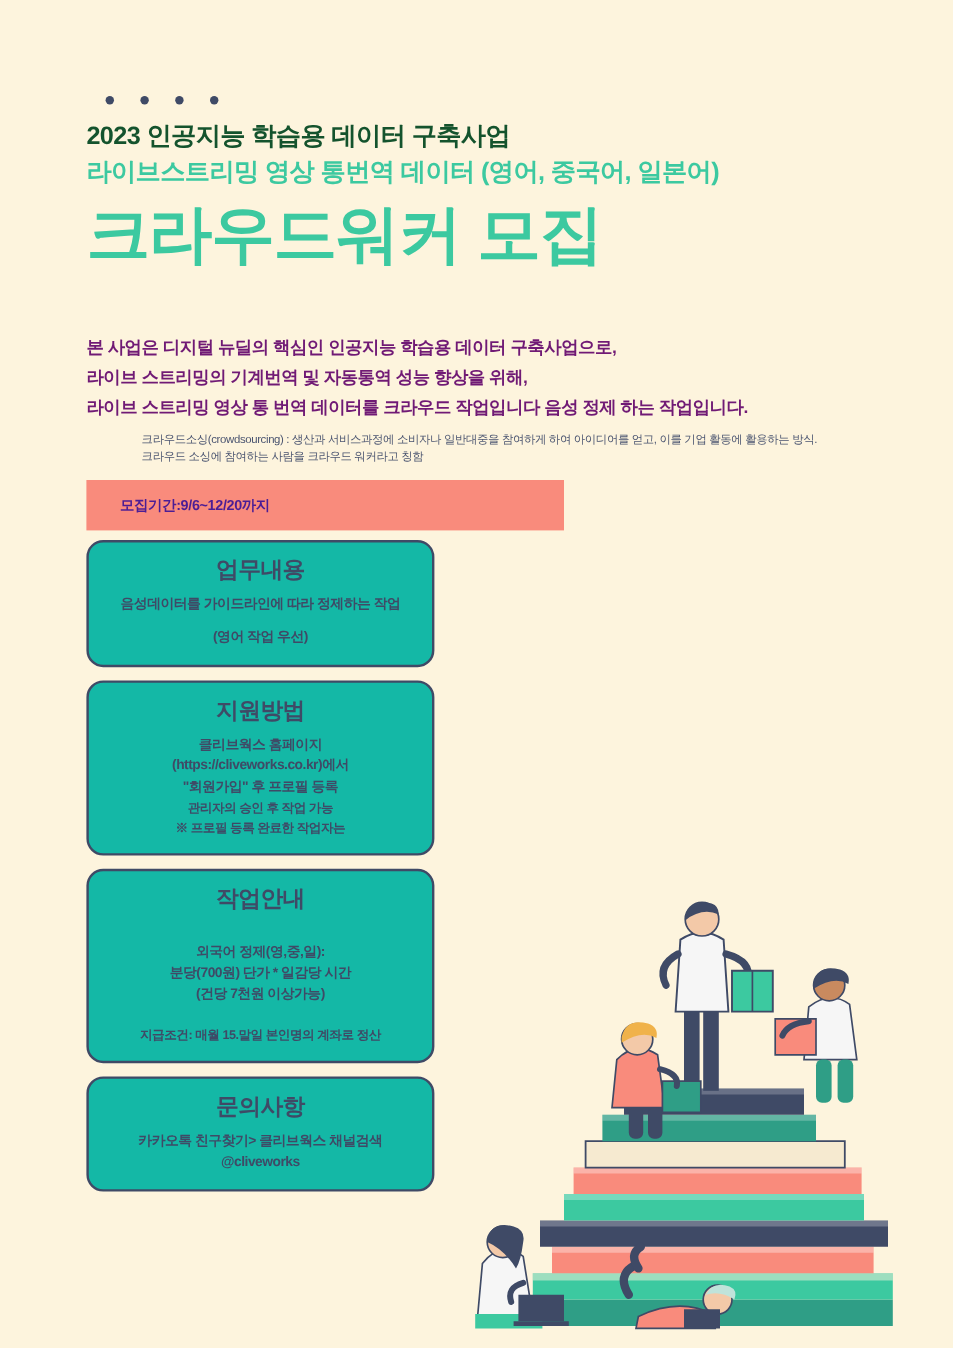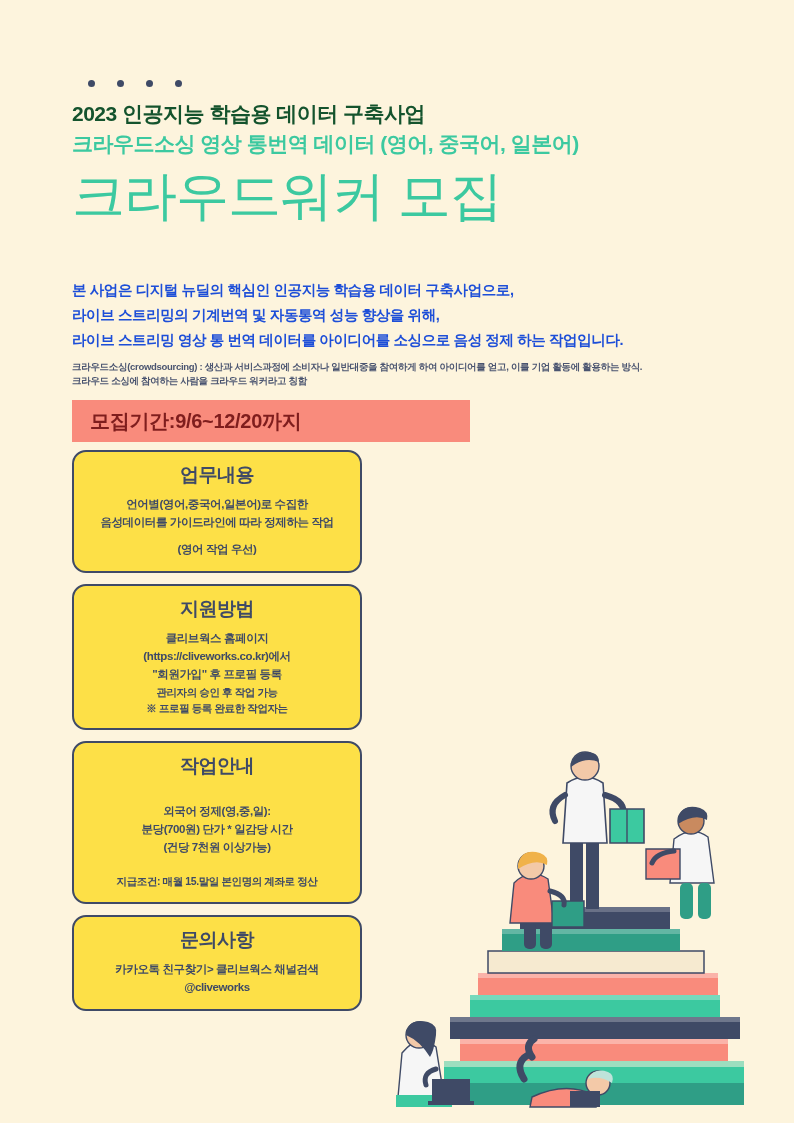--- a/index.html
+++ b/index.html
@@ -28,52 +28,52 @@
   .hdr { position: absolute; left: 72px; top: 100px; width: 660px; }
   .hdr-l1 {
     font-size: 21px; font-weight: bold; color: #14532d;
     letter-spacing: -0.5px; line-height: 1.35;
   }
   .hdr-l2 {
     font-size: 21px; font-weight: bold; color: #3cc9a0;
     letter-spacing: -0.5px; line-height: 1.55;
   }
   .hdr-l3 {
-    font-size: 53px; font-weight: normal; color: #3cc9a0;
+    font-size: 53px; font-weight: bold; color: #3cc9a0;
     letter-spacing: -1px; line-height: 1.25; margin-top: 2px;
   }
 
   
   .intro { position: absolute; left: 72px; top: 278px; width: 680px; }
   .intro p {
-    font-size: 14.5px; font-weight: bold; color: #1d4ed8;
+    font-size: 14.5px; font-weight: bold; color: #701a75;
     line-height: 1.72; letter-spacing: -0.4px;
   }
   .intro .small {
     margin-top: 7px;
-    font-size: 9.5px; font-weight: bold; color: #4a5470;
-    line-height: 1.5; letter-spacing: -0.3px;
+    font-size: 9.5px; font-weight: normal; color: #4a5470;
+    line-height: 1.5; letter-spacing: -0.3px; margin-left: 46px;
   }
 
   
   .period {
     position: absolute; left: 72px; top: 400px;
     width: 398px; height: 42px;
     background: #f98b7c;
     display: flex; align-items: center;
   }
   .period span {
-    color: #7f1d1d; font-size: 20px; font-weight: bold;
-    padding-left: 18px; letter-spacing: -0.3px;
+    color: #4c1d95; font-size: 12px; font-weight: bold;
+    padding-left: 28px; letter-spacing: -0.3px;
   }
 
   
   .cards { position: absolute; left: 72px; top: 450px; width: 290px; }
   .card {
-    background: #fde047;
+    background: #14b8a6;
     border: 2px solid #3f4a66;
     border-radius: 14px;
     margin-bottom: 11px;
     padding: 10px 8px 12px;
     text-align: center;
     color: #3f4a66;
   }
   .card h3 {
     font-size: 19px; font-weight: bold; letter-spacing: -0.5px;
     margin-bottom: 8px;
@@ -102,42 +102,41 @@
 
 <div class="dots">
   <i></i>
   <i></i>
   <i></i>
   <i></i>
 </div>
 
 <div class="hdr">
   <div class="hdr-l1">2023 인공지능 학습용 데이터 구축사업</div>
-  <div class="hdr-l2">크라우드소싱 영상 통번역 데이터 (영어, 중국어, 일본어)</div>
+  <div class="hdr-l2">라이브스트리밍 영상 통번역 데이터 (영어, 중국어, 일본어)</div>
   <div class="hdr-l3">크라우드워커 모집</div>
 </div>
 
 <div class="intro">
   <p>본 사업은 디지털 뉴딜의 핵심인 인공지능 학습용 데이터 구축사업으로,</p>
   <p>라이브 스트리밍의 기계번역 및 자동통역 성능 향상을 위해,</p>
-  <p>라이브 스트리밍 영상 통 번역 데이터를 아이디어를 소싱으로 음성 정제 하는 작업입니다.</p>
+  <p>라이브 스트리밍 영상 통 번역 데이터를 크라우드 작업입니다 음성 정제 하는 작업입니다.</p>
   <div class="small">
     <div>크라우드소싱(crowdsourcing) : 생산과 서비스과정에 소비자나 일반대중을 참여하게 하여 아이디어를 얻고, 이를 기업 활동에 활용하는 방식.</div>
     <div>크라우드 소싱에 참여하는 사람을 크라우드 워커라고 칭함</div>
   </div>
 </div>
 
 <div class="period" style="background: rgb(249, 139, 124);">
   <span>모집기간:9/6~12/20까지</span>
 </div>
 
 <div class="cards" id="cards">
     <div class="card c1">
       <h3>업무내용</h3>
-      <div class="ln">언어별(영어,중국어,일본어)로 수집한</div>
       <div class="ln">음성데이터를 가이드라인에 따라 정제하는 작업</div>
       <div class="gap"></div>
       <div class="ln">(영어 작업 우선)</div>
     </div>
     <div class="card c3">
       <h3>지원방법</h3>
       <div class="ln">클리브웍스 홈페이지</div>
       <div class="ln">(https://cliveworks.co.kr)에서</div>
       <div class="ln">"회원가입" 후 프로필 등록</div>
       <div class="ln sm">관리자의 승인 후 작업 가능</div>

